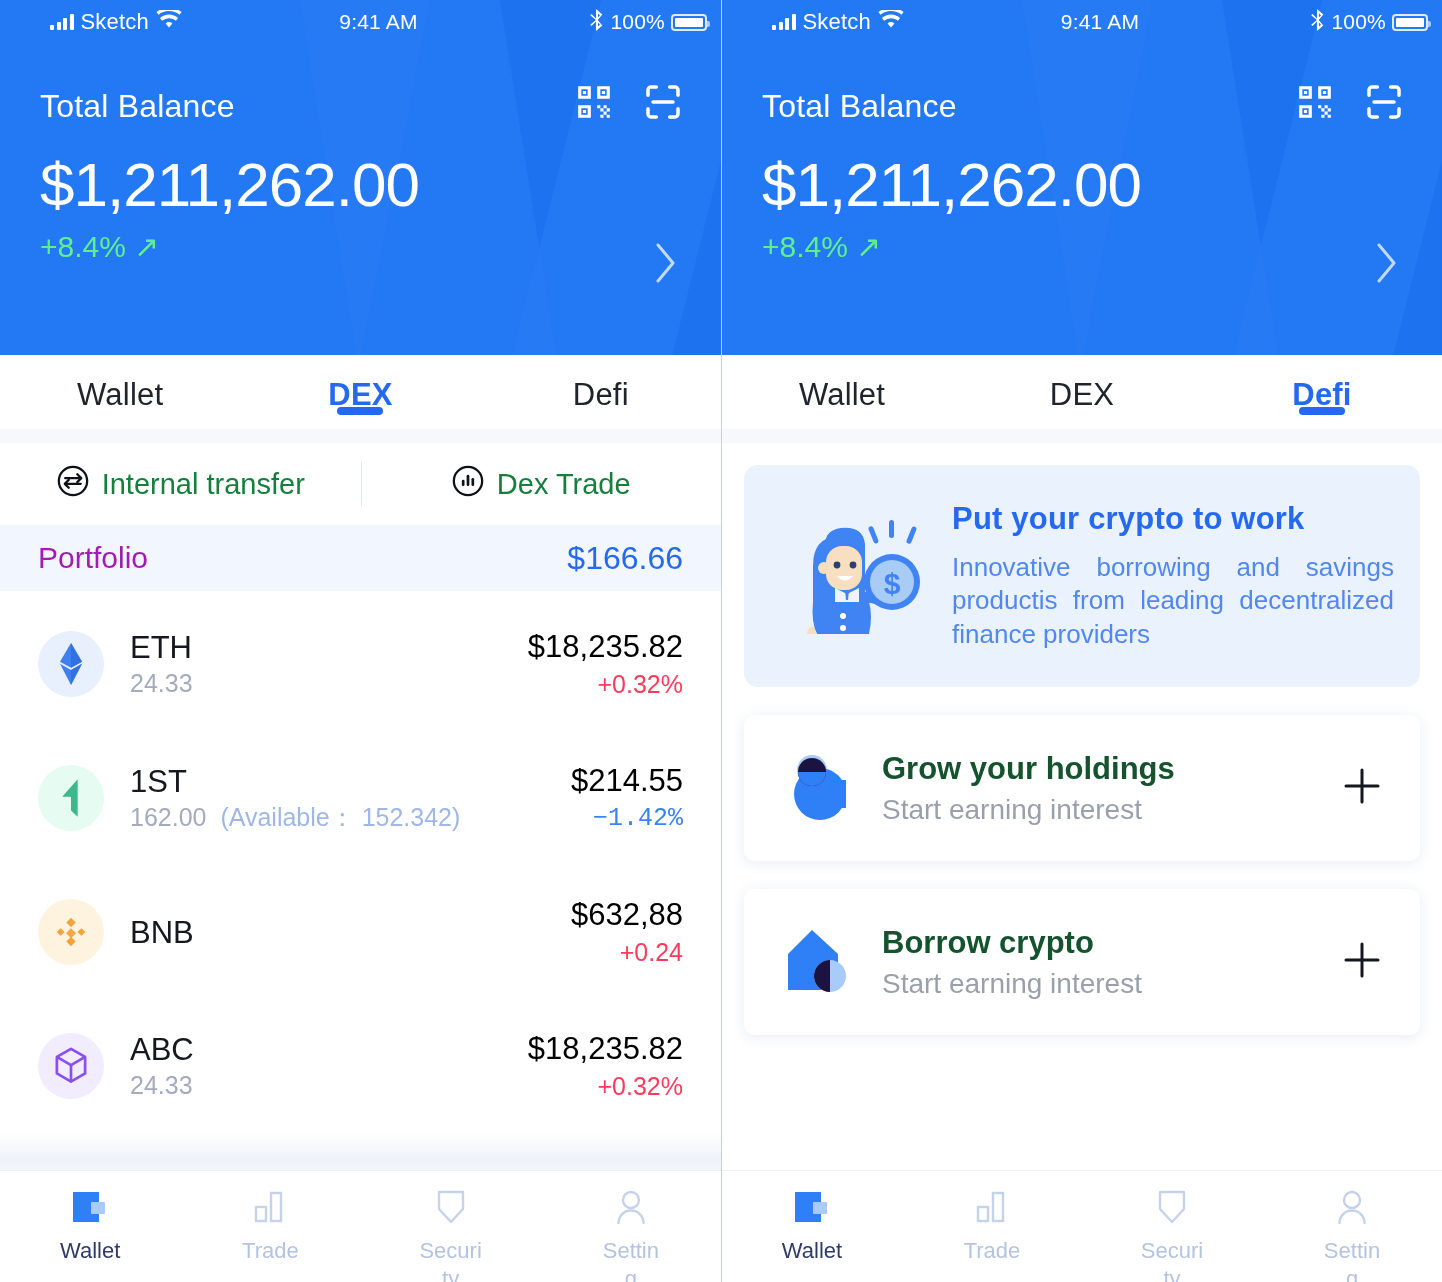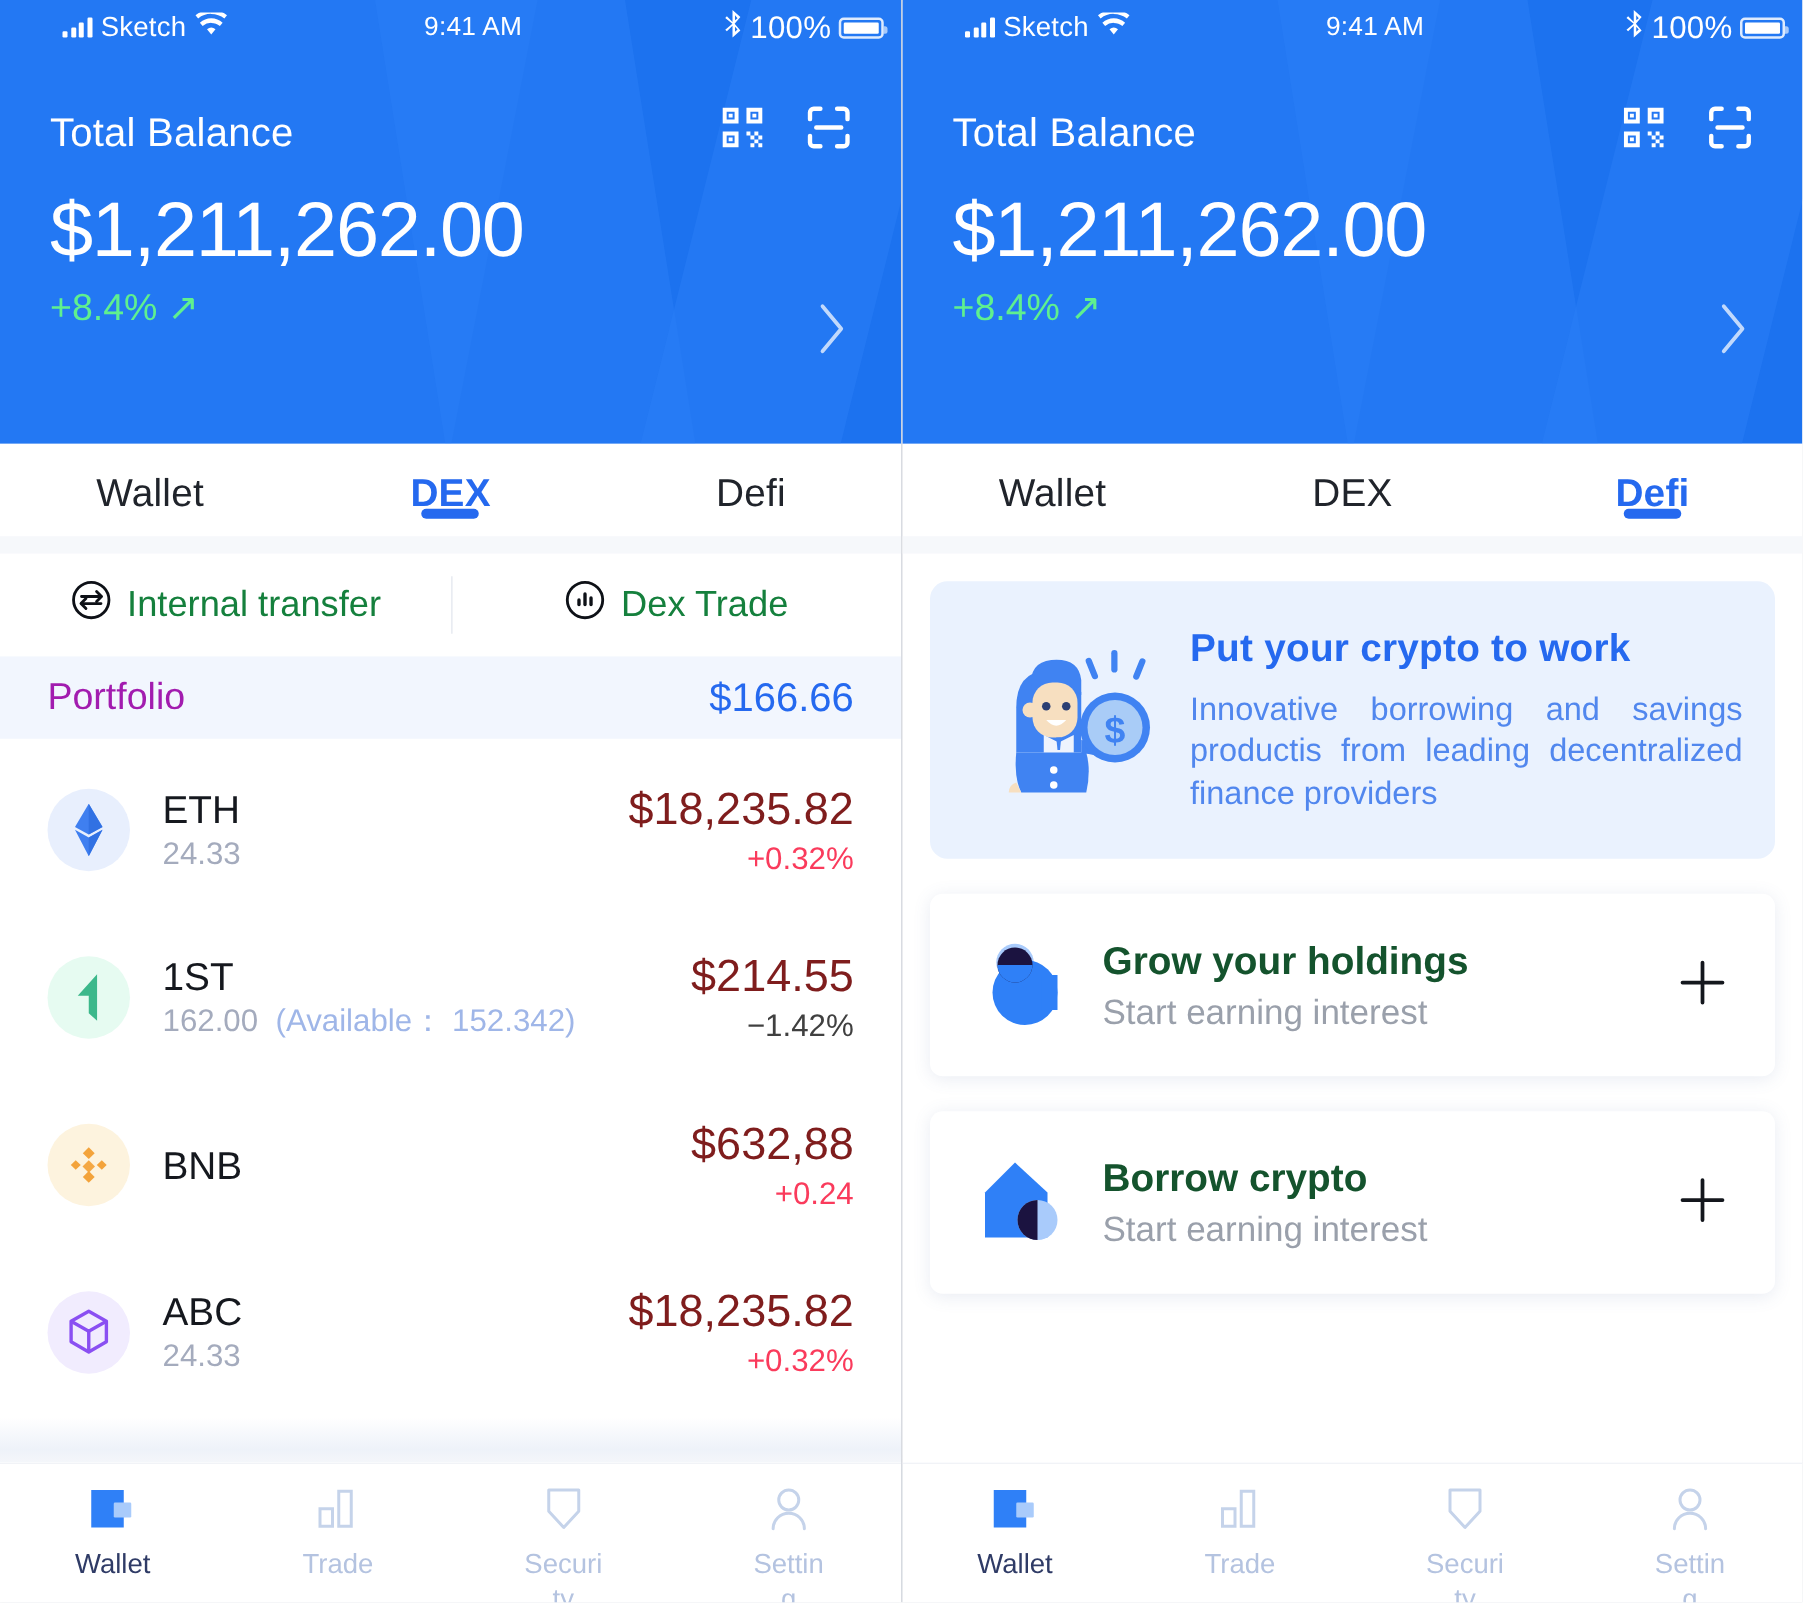--- a/index.html
+++ b/index.html
@@ -23,21 +23,21 @@
     color:#fff;
   }
   .header .facet{position:absolute;background:#2a7ef5;opacity:.55;}
   .f1{top:0;left:0;width:430px;height:355px;transform:skewX(-11deg);transform-origin:top left;}
   .f2{top:0;left:300px;width:200px;height:355px;transform:skewX(9deg);transform-origin:top left;opacity:.35;}
   .f3{top:0;right:-40px;width:160px;height:355px;transform:skewX(-14deg);transform-origin:top right;opacity:.45;}
 
   .statusbar{position:relative;height:44px;display:flex;align-items:center;padding:0 14px;font-size:22px;letter-spacing:.2px;margin-left:36px;}
   .sb-left{display:flex;align-items:center;gap:7px;}
   .sb-center{position:absolute;left:0;right:0;text-align:center;font-size:21px;font-weight:400;pointer-events:none;}
-  .sb-right{margin-left:auto;display:flex;align-items:center;gap:6px;position:relative;z-index:2;font-size:25px;}
+  .sb-right{margin-left:auto;display:flex;align-items:center;gap:6px;position:relative;z-index:2;font-size:21px;}
   .signal{display:flex;align-items:flex-end;gap:2.5px;height:16px;}
   .signal i{display:block;width:4px;background:#fff;border-radius:1px;}
   .signal i:nth-child(1){height:5px;}
   .signal i:nth-child(2){height:8px;}
   .signal i:nth-child(3){height:12px;}
   .signal i:nth-child(4){height:16px;}
   .carrier{font-size:22px;}
   .battery{width:36px;height:17px;border:2px solid rgba(255,255,255,.85);border-radius:4px;padding:2px;box-sizing:border-box;position:relative;}
   .battery::after{content:"";position:absolute;right:-5px;top:5px;width:3px;height:6px;background:rgba(255,255,255,.6);border-radius:0 2px 2px 0;}
   .battery i{display:block;height:100%;width:100%;background:#fff;border-radius:1px;}
@@ -67,24 +67,24 @@
   .portfolio .pf-value{font-size:32px;color:#2569ef;font-weight:400;}
 
   .tokens{padding-top:6px;}
   .token{height:134px;display:flex;align-items:center;padding:0 38px 0 38px;box-sizing:border-box;}
   .token .coin{width:66px;height:66px;border-radius:50%;flex:0 0 66px;display:flex;align-items:center;justify-content:center;margin-right:26px;}
   .token .mid{flex:1;display:flex;flex-direction:column;gap:8px;}
   .token .sym{font-size:31px;color:#15181e;line-height:1;}
   .token .amt{font-size:25px;color:#a4abbd;line-height:1;}
   .token .amt .avail{color:#9fb6e8;}
   .token .right{display:flex;flex-direction:column;align-items:flex-end;gap:10px;}
-  .token .price{font-size:36px;color:#7f1d1d;line-height:1;}
+  .token .price{font-size:31px;color:#000000;line-height:1;}
   .token .pct{font-size:25px;line-height:1;}
   .pct.up{color:#fa3b5c;}
-  .pct.down{color:#404040;}
+  .pct.down{color:#3b82f6;font-family:Liberation Mono, monospace;}
 
   .list-fade{position:absolute;left:0;right:0;bottom:0;height:36px;background:linear-gradient(to bottom,rgba(243,246,252,0) 0%,#eef2f9 70%,#f4f6fa 100%);}
 
   
   .defi-body{flex:1;background:#fff;padding:22px 22px 0 22px;box-sizing:border-box;position:relative;}
   .promo{background:#eaf2fe;border-radius:14px;height:222px;display:flex;align-items:center;padding:0 26px 0 30px;box-sizing:border-box;}
   .promo .art{flex:0 0 160px;height:160px;display:flex;align-items:center;justify-content:center;}
   .promo .txt{flex:1;padding-left:18px;}
   .promo h3{margin:0 0 14px 0;font-size:31px;color:#2569ef;font-weight:700;letter-spacing:.2px;}
   .promo p{margin:0;font-size:26px;line-height:1.28;color:#5187ee;text-align:justify;font-weight:400;}

